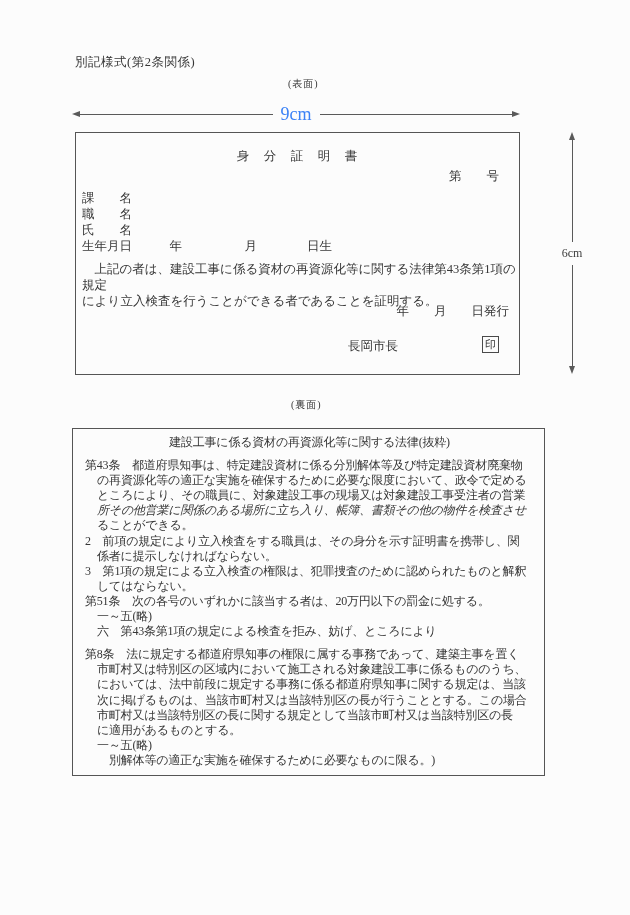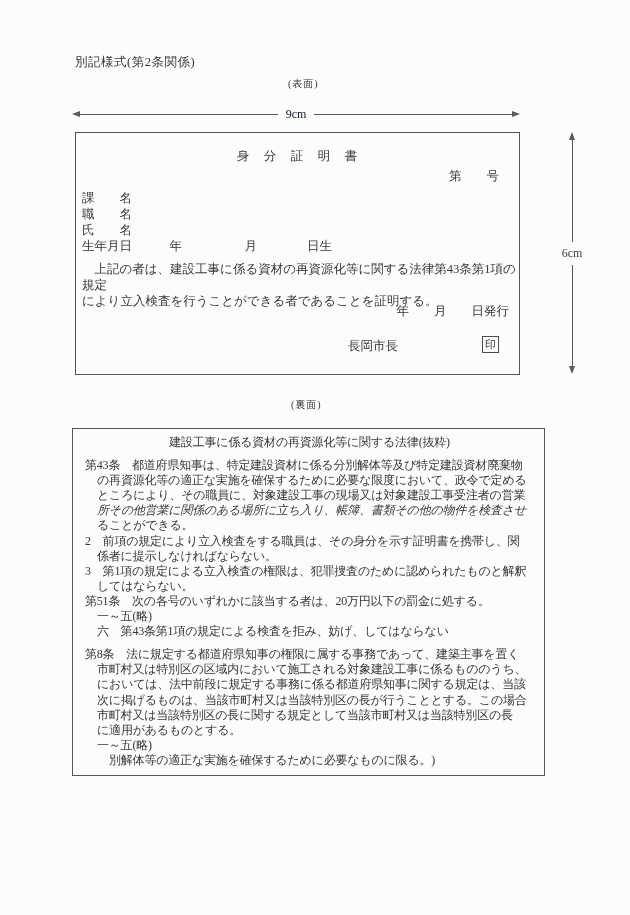--- a/index.html
+++ b/index.html
@@ -12,21 +12,21 @@
   }
   .abs{position:absolute;}
   .doc-label{left:75px;top:54px;font-size:12.5px;letter-spacing:.5px;}
   .side-label{font-size:10px;letter-spacing:1px;}
   .front-side-label{left:288px;top:77px;}
   .back-side-label{left:291px;top:398px;}
 
   
   .hdim{left:72px;top:107px;width:448px;height:14px;display:flex;align-items:center;}
   .hdim .line{flex:1;height:0;border-top:1px solid #5a5a5a;}
-  .hdim .lbl{font-size:12px;padding:0 8px;color:#0f172a;}
+  .hdim .lbl{font-size:18px;padding:0 8px;color:#3b82f6;}
   .arrow-left{width:0;height:0;border-top:3.5px solid transparent;border-bottom:3.5px solid transparent;border-right:8px solid #5a5a5a;}
   .arrow-right{width:0;height:0;border-top:3.5px solid transparent;border-bottom:3.5px solid transparent;border-left:8px solid #5a5a5a;}
 
   
   .vdim{left:526px;top:132px;width:28px;height:242px;display:flex;flex-direction:column;align-items:center;margin-left:32px;}
   .vdim .vline{width:0;flex:1;border-left:1px solid #5a5a5a;}
   .vdim .lbl{font-size:12px;padding:4px 0;color:#3c3c3c;}
   .arrow-up{width:0;height:0;border-left:3.5px solid transparent;border-right:3.5px solid transparent;border-bottom:8px solid #5a5a5a;}
   .arrow-down{width:0;height:0;border-left:3.5px solid transparent;border-right:3.5px solid transparent;border-top:8px solid #5a5a5a;}
 
@@ -99,21 +99,21 @@
     <div class="tline" style="padding-left: 12px;">の再資源化等の適正な実施を確保するために必要な限度において、政令で定める</div>
     <div class="tline" style="padding-left: 12px;">ところにより、その職員に、対象建設工事の現場又は対象建設工事受注者の営業</div>
     <div class="tline" style="padding-left: 12px; font-style: italic;">所その他営業に関係のある場所に立ち入り、帳簿、書類その他の物件を検査させ</div>
     <div class="tline" style="padding-left: 12px;">ることができる。</div>
     <div class="tline">2　前項の規定により立入検査をする職員は、その身分を示す証明書を携帯し、関</div>
     <div class="tline" style="padding-left: 12px;">係者に提示しなければならない。</div>
     <div class="tline">3　第1項の規定による立入検査の権限は、犯罪捜査のために認められたものと解釈</div>
     <div class="tline" style="padding-left: 12px;">してはならない。</div>
     <div class="tline">第51条　次の各号のいずれかに該当する者は、20万円以下の罰金に処する。</div>
     <div class="tline" style="padding-left: 12px;">一～五(略)</div>
-    <div class="tline" style="padding-left: 12px;">六　第43条第1項の規定による検査を拒み、妨げ、してはならない</div>
+    <div class="tline" style="padding-left: 12px;">六　第43条第1項の規定による検査を拒み、妨げ、ところにより</div>
     <div class="tline" style="margin-top: 8px;">第8条　法に規定する都道府県知事の権限に属する事務であって、建築主事を置く</div>
     <div class="tline" style="padding-left: 12px;">市町村又は特別区の区域内において施工される対象建設工事に係るもののうち、</div>
     <div class="tline" style="padding-left: 12px;">においては、法中前段に規定する事務に係る都道府県知事に関する規定は、当該</div>
     <div class="tline" style="padding-left: 12px;">次に掲げるものは、当該市町村又は当該特別区の長が行うこととする。この場合</div>
     <div class="tline" style="padding-left: 12px;">市町村又は当該特別区の長に関する規定として当該市町村又は当該特別区の長</div>
     <div class="tline" style="padding-left: 12px;">に適用があるものとする。</div>
     <div class="tline" style="padding-left: 12px;">一～五(略)</div>
     <div class="tline" style="padding-left: 24px;">別解体等の適正な実施を確保するために必要なものに限る。)</div>
   </div>
 

